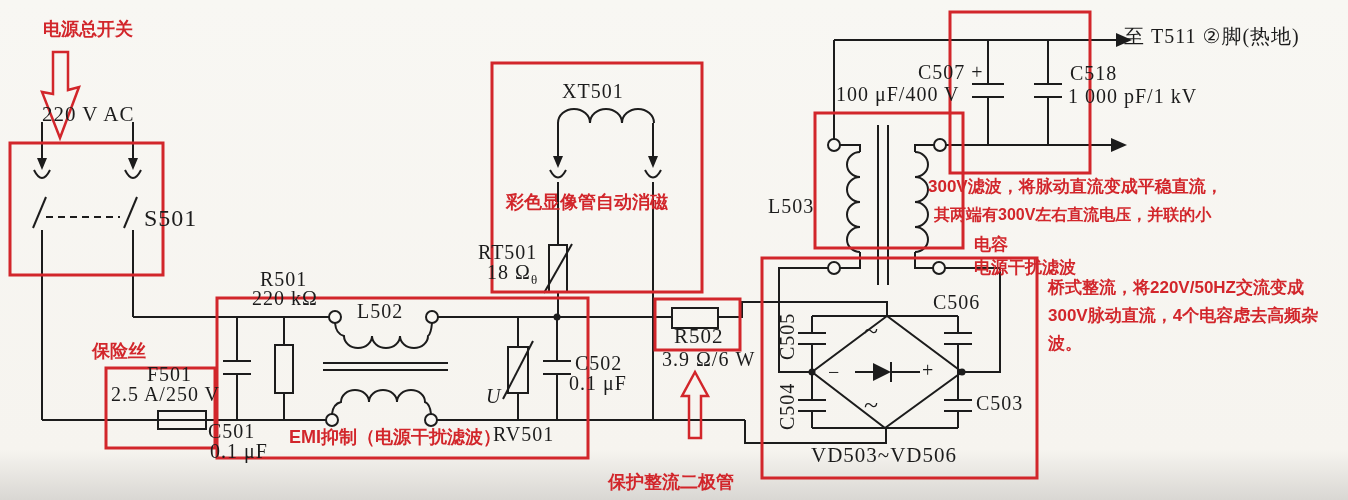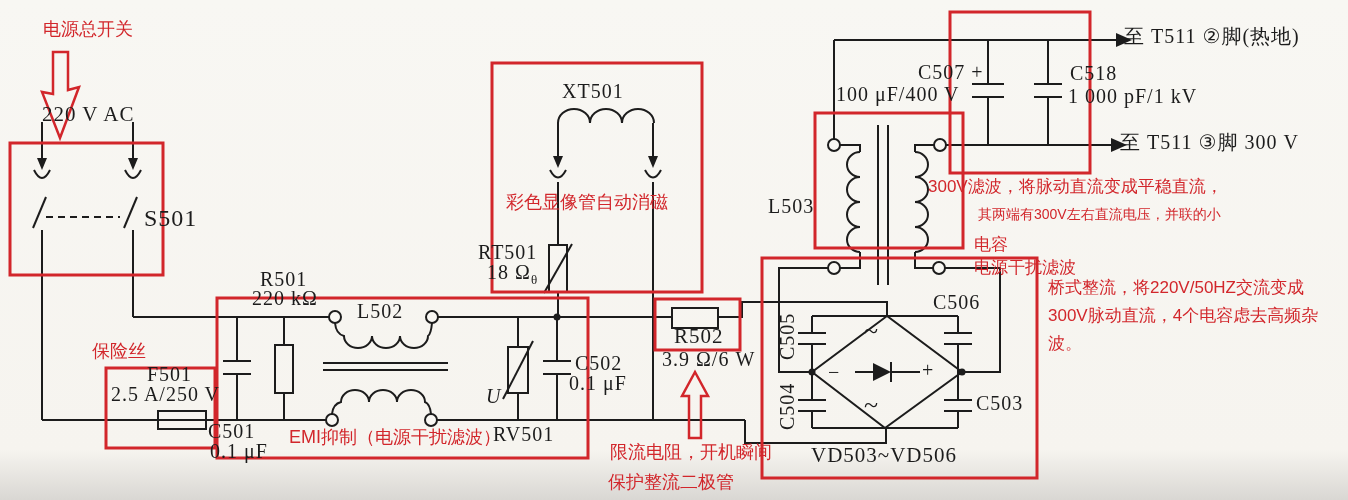--- a/index.html
+++ b/index.html
@@ -8,21 +8,21 @@
     background:linear-gradient(180deg,#f8f7f3 0%,#f6f4ef 90%,#d9d7d3 100%);
     font-family:"Liberation Serif", serif;
   }
   svg{position:absolute;left:0;top:0;}
   .lbl{
     position:absolute;color:#1c1c1c;font-family:"Liberation Serif", serif;
     font-size:20px;white-space:nowrap;line-height:1;letter-spacing:1px;
   }
   .red{
     position:absolute;color:#d2262b;font-family:"Liberation Sans", sans-serif;
-    font-weight:normal;font-size:18px;white-space:nowrap;line-height:1;
+    font-weight:bold;font-size:18px;white-space:nowrap;line-height:1;
   }
   .vert{transform:rotate(-90deg);transform-origin:0 0;}
   .it{font-style:italic;}
   sub{font-size:13px;}
 </style>
 </head>
 <body>
 
 <div id="stage">
 
@@ -166,34 +166,32 @@
   <span class="lbl vert" style="left:777px;top:360px">C505</span>
   <span class="lbl vert" style="left:777px;top:430px">C504</span>
   <span class="lbl" style="left:933px;top:292px">C506</span>
   <span class="lbl" style="left:976px;top:393px">C503</span>
   <span class="lbl" style="left:811px;top:445px;font-size:21px">VD503~VD506</span>
   <span class="lbl" style="left:918px;top:62px">C507 +</span>
   <span class="lbl" style="left:836px;top:84px">100 μF/400 V</span>
   <span class="lbl" style="left:1070px;top:63px">C518</span>
   <span class="lbl" style="left:1068px;top:86px">1 000 pF/1 kV</span>
   <span class="lbl" style="left:1124px;top:26px">至 T511 ②脚(热地)</span>
-  <span class="lbl" style="left:1120px;top:132px">至 T511 ③脚 300 V</span>
 
   <span class="lbl" style="left:828px;top:362px">−</span>
   <span class="lbl" style="left:922px;top:360px">+</span>
   <span class="lbl" style="left:864px;top:318px;font-size:26px">~</span>
   <span class="lbl" style="left:864px;top:392px;font-size:26px">~</span>
 
   <span class="red" style="left:43px;top:20px">电源总开关</span>
   <span class="red" style="left:92px;top:342px">保险丝</span>
   <span class="red" style="left:289px;top:428px">EMI抑制（电源干扰滤波）</span>
   <span class="red" style="left:506px;top:193px">彩色显像管自动消磁</span>
-  <span class="red" style="left:610px;top:443px">限流电阻，开机瞬间</span>
   <span class="red" style="left:608px;top:473px">保护整流二极管</span>
   <span class="red" style="left:928px;top:178px;font-size:17px">300V滤波，将脉动直流变成平稳直流，</span>
-  <span class="red" style="left:978px;top:207px;font-size:14px">其两端有300V左右直流电压，并联的小</span>
+  <span class="red" style="left:934px;top:207px;font-size:16px">其两端有300V左右直流电压，并联的小</span>
   <span class="red" style="left:974px;top:236px;font-size:17px">电容</span>
   <span class="red" style="left:974px;top:259px;font-size:17px">电源干扰滤波</span>
   <span class="red" style="left:1048px;top:279px;font-size:17px">桥式整流，将220V/50HZ交流变成</span>
   <span class="red" style="left:1048px;top:307px;font-size:17px">300V脉动直流，4个电容虑去高频杂</span>
   <span class="red" style="left:1048px;top:335px;font-size:17px">波。</span>
 
 </div>
 
 </body></html>

